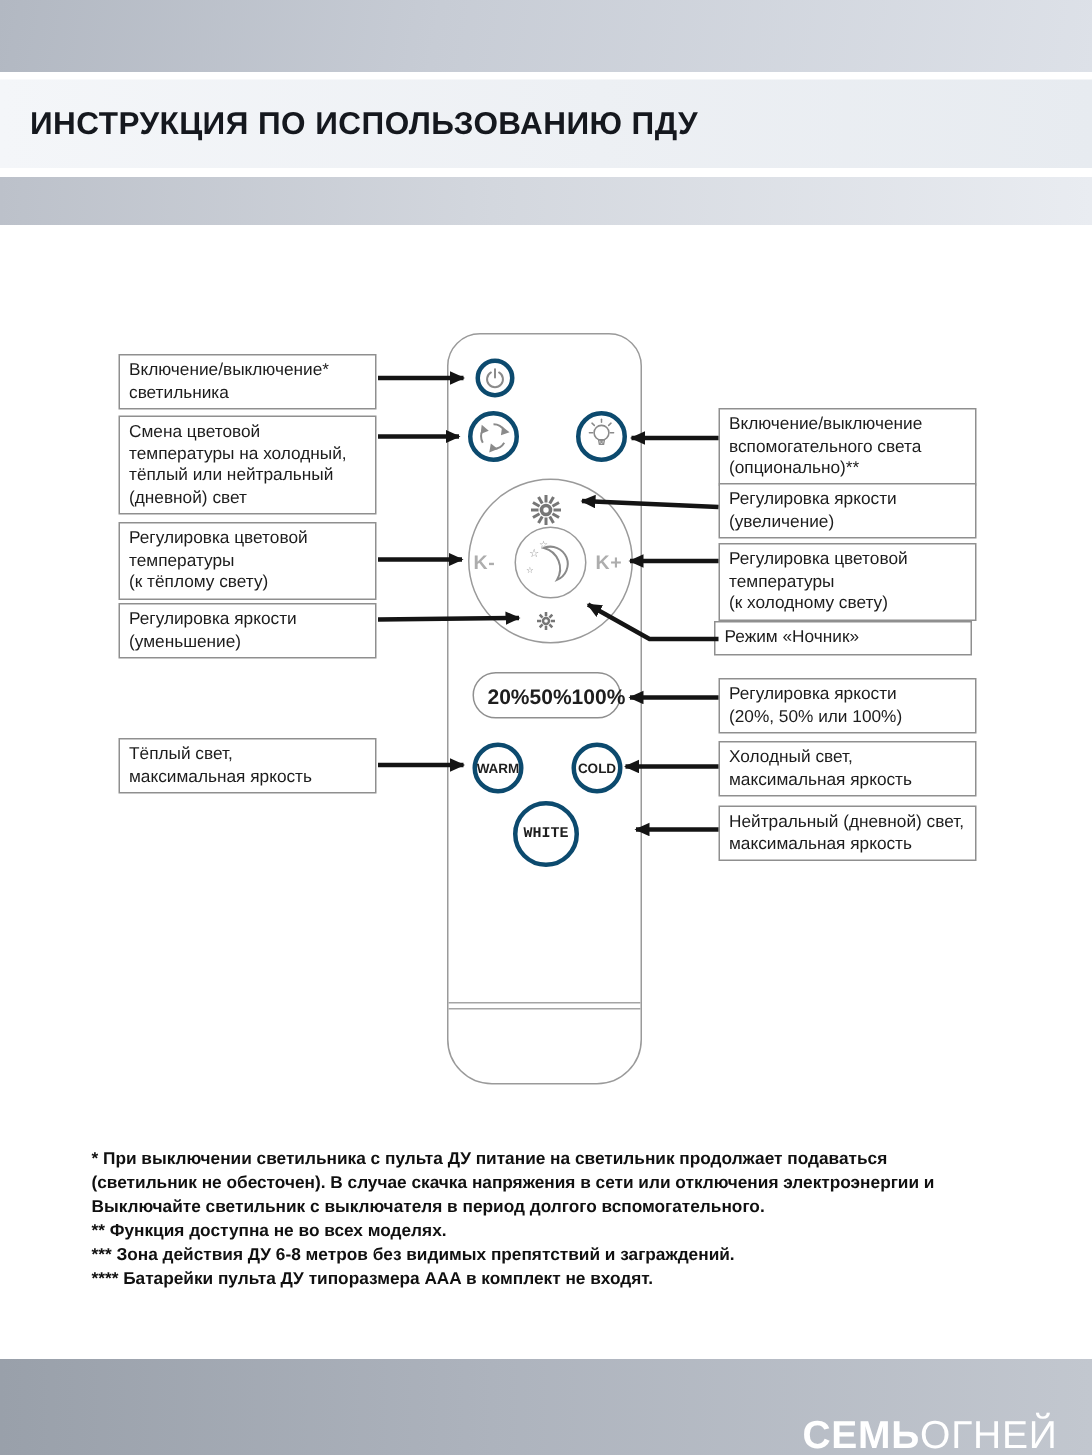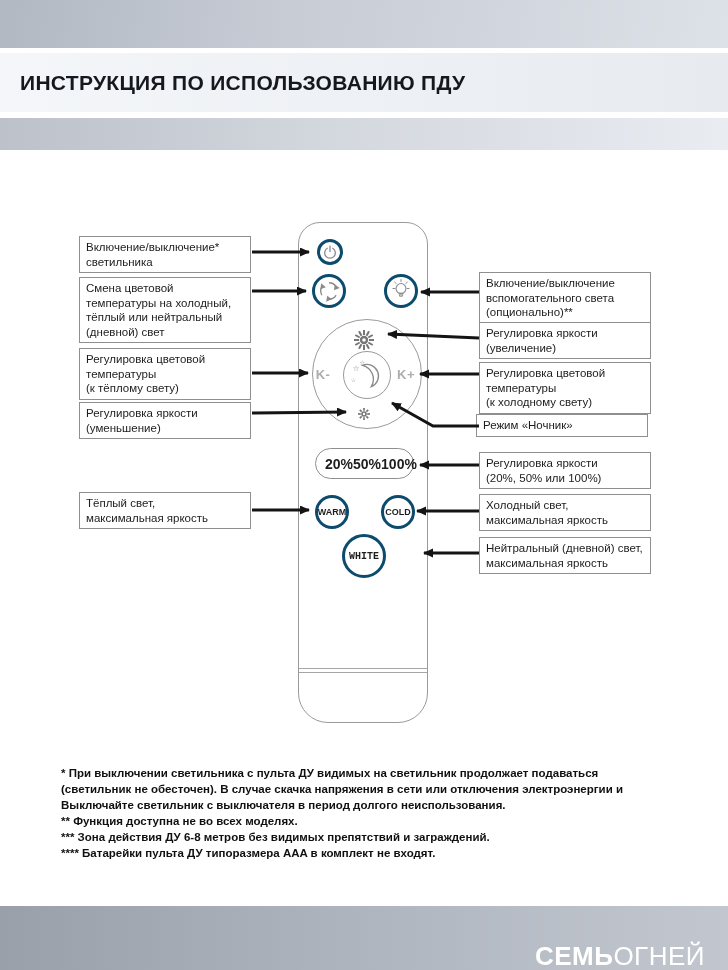--- a/index.html
+++ b/index.html
@@ -223,23 +223,23 @@
     <line x1="479" y1="338" x2="388" y2="334" marker-end="url(#ah)"></line>
     <line x1="479" y1="374" x2="420" y2="374" marker-end="url(#ah)"></line>
     <polyline points="479,426 433,426 392,403" marker-end="url(#ah)"></polyline>
     <line x1="479" y1="465" x2="420" y2="465" marker-end="url(#ah)"></line>
     <line x1="479" y1="511" x2="417" y2="511" marker-end="url(#ah)"></line>
     <line x1="479" y1="553" x2="424" y2="553" marker-end="url(#ah)"></line>
   </g>
 </svg>
 
 <div class="footnotes">
-  <div>* При выключении светильника с пульта ДУ видимых на светильник продолжает подаваться</div>
+  <div>* При выключении светильника с пульта ДУ питание на светильник продолжает подаваться</div>
   <div>(светильник не обесточен). В случае скачка напряжения в сети или отключения электроэнергии и</div>
-  <div>Выключайте светильник с выключателя в период долгого неиспользования.</div>
+  <div>Выключайте светильник с выключателя в период долгого вспомогательного.</div>
   <div>** Функция доступна не во всех моделях.</div>
   <div>*** Зона действия ДУ 6-8 метров без видимых препятствий и заграждений.</div>
   <div>**** Батарейки пульта ДУ типоразмера AAA в комплект не входят.</div>
 </div>
 
 <div class="footer">
   <div class="logo">
     <span class="b">СЕМЬ</span><span class="l">ОГНЕЙ</span>
   </div>
 </div>

